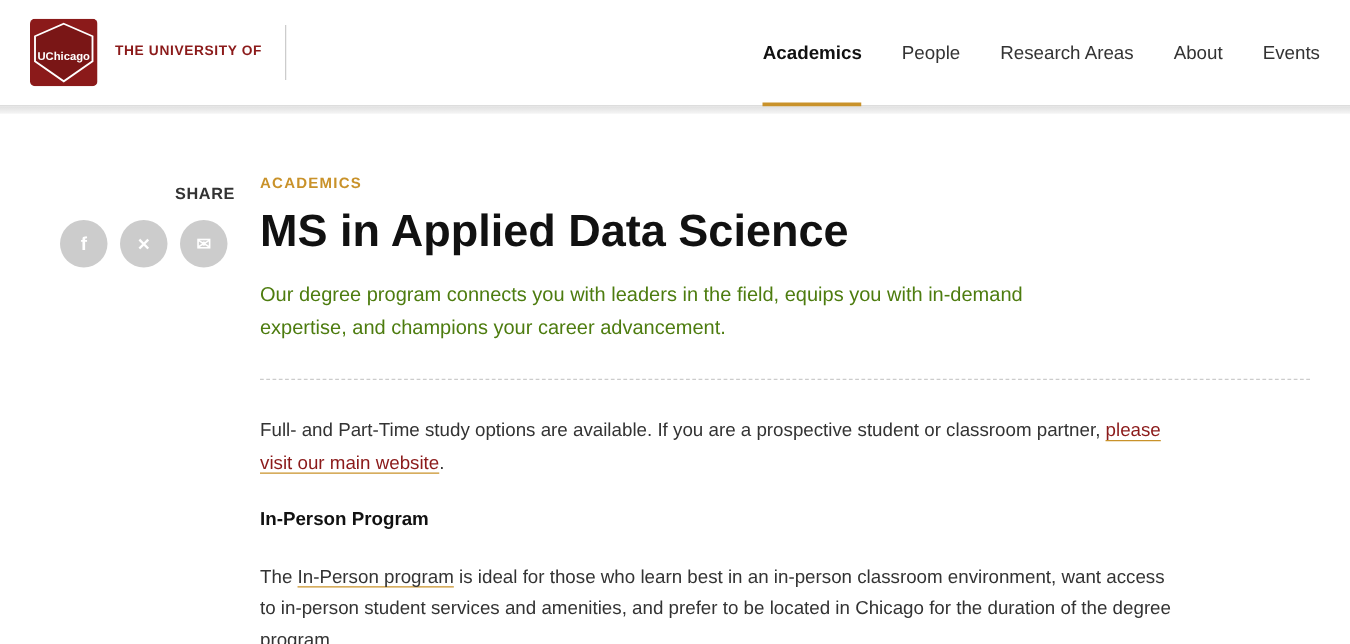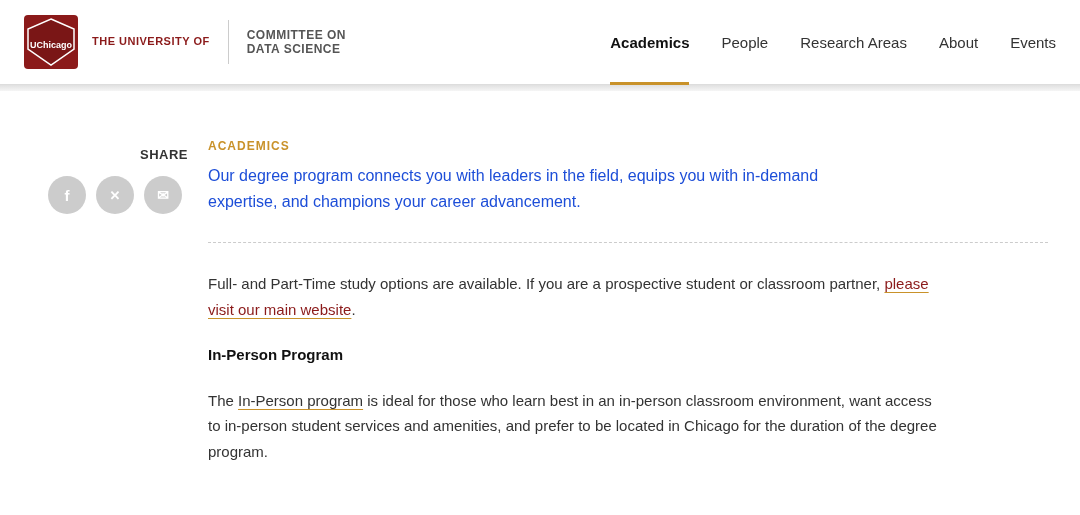--- a/index.html
+++ b/index.html
@@ -152,21 +152,21 @@
       font-family: Arial, sans-serif;
       font-size: 36px;
       font-weight: bold;
       color: #111;
       margin-bottom: 18px;
       line-height: 1.2;
     }
     .article-intro {
       font-family: Arial, sans-serif;
       font-size: 16px;
-      color: #1d4ed8;
+      color: #4d7c0f;
       line-height: 1.6;
       max-width: 680px;
     }
 
     .divider-line {
       border: none;
       border-top: 1px dashed #ccc;
       margin: 28px 0;
     }
 
@@ -223,24 +223,20 @@
       <polygon points="27,4 50,14 50,34 27,50 4,34 4,14" fill="#7a1616" stroke="#fff" stroke-width="1.5"></polygon>
       <text x="27" y="33" text-anchor="middle" font-size="9" fill="#fff" font-family="Arial,sans-serif" font-weight="bold">UChicago</text>
     </svg>
 
     <div class="logo-text">
       <span class="logo-university">THE UNIVERSITY OF</span>
     </div>
 
     <div class="logo-divider"></div>
 
-    <div class="logo-text">
-      <span class="logo-committee">COMMITTEE ON</span>
-      <span class="logo-committee">DATA SCIENCE</span>
-    </div>
   </div>
 
   <nav>
     <a class="nav-item active">Academics</a>
     <a class="nav-item">People</a>
     <a class="nav-item">Research Areas</a>
     <a class="nav-item">About</a>
     <a class="nav-item">Events</a>
   </nav>
 </header>
@@ -253,20 +249,21 @@
     <div class="share-label">SHARE</div>
     <div class="share-icons">
       <a class="share-icon-btn" title="Share on Facebook">f</a>
       <a class="share-icon-btn" title="Share on X/Twitter" style="font-size:13px;">✕</a>
       <a class="share-icon-btn" title="Share via Email" style="font-size:14px;">✉</a>
     </div>
   </aside>
 
   <main class="main-article">
     <div class="section-label">ACADEMICS</div>
+    <h1 class="article-title">MS in Applied Data Science</h1>
     <p class="article-intro">Our degree program connects you with leaders in the field, equips you with in-demand expertise, and champions your career advancement.</p>
 
     <hr class="divider-line">
 
     <div class="article-body">
       <p>
         <span>Full- and Part-Time study options are available. If you are a prospective student or classroom partner, </span><a class="article-link">please visit our main website</a><span>.</span>
       </p>
 
       <p class="in-person-heading">In-Person Program</p>

